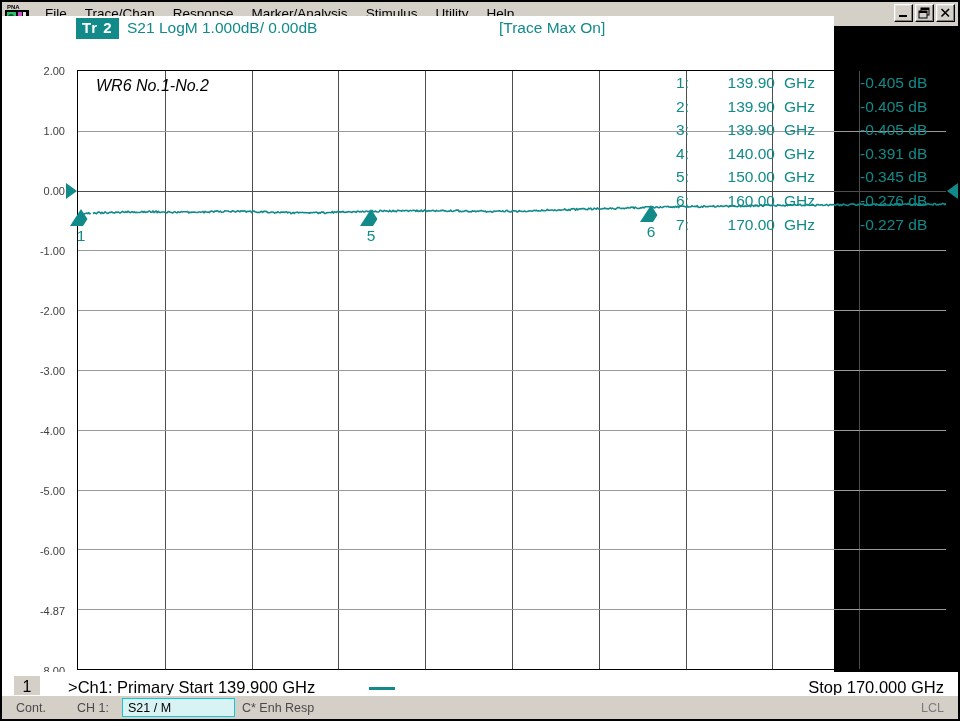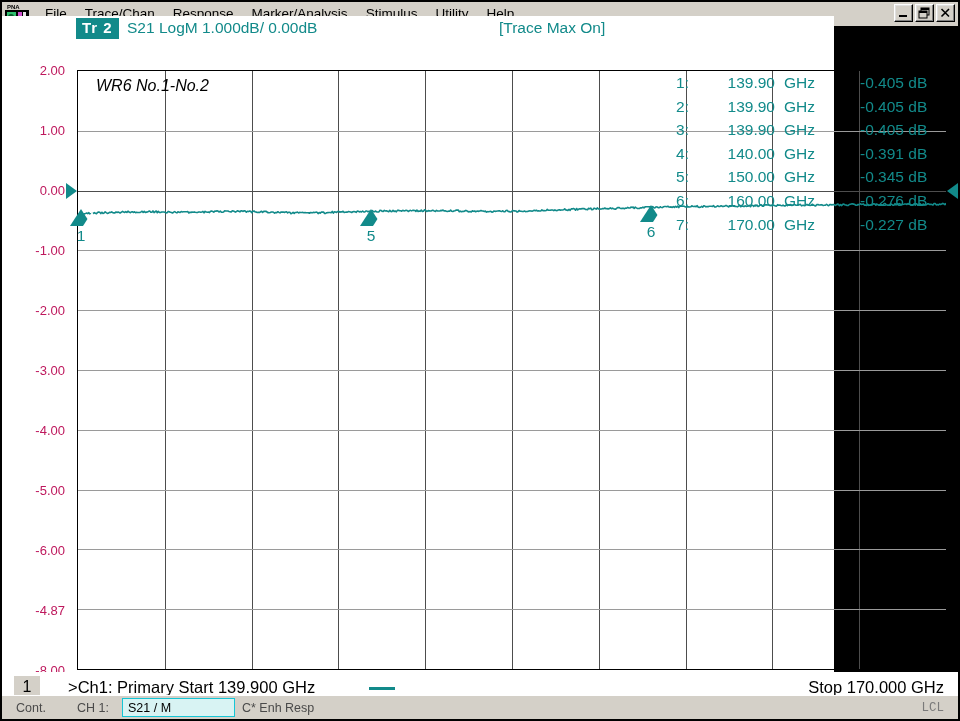--- a/index.html
+++ b/index.html
@@ -81,21 +81,21 @@
     box-sizing:border-box;
     overflow:visible;
   }
   .gridsvg{position:absolute;left:0;top:0;}
   
   .ylabels{
     position:absolute;left:0px;top:54px;width:72px;height:602px;
   }
   .ylab{
     position:absolute;right:9px;
-    font-size:13px;color:#be185d;
+    font-size:11px;color:#404040;
     text-align:right;white-space:nowrap;
     transform:translateY(-50%);
     line-height:18px;
   }
   .refmark{
     position:absolute;left:64px;
     width:0;height:0;
     border-top:8px solid transparent;
     border-bottom:8px solid transparent;
     border-left:11px solid #128a8a;
@@ -182,21 +182,21 @@
   .st-ch{position:absolute;left:75px;top:4px;font-size:12.5px;color:#4a4a4a;line-height:16px;}
   .st-field{
     position:absolute;left:120px;top:2px;width:113px;height:19px;
     background:#d8f3f3;border:1px solid #15c6d6;
     box-sizing:border-box;
   }
   .st-field span{
     position:absolute;left:5px;top:2px;font-size:12.5px;color:#000000;line-height:14px;
   }
   .st-corr{position:absolute;left:240px;top:4px;font-size:12.5px;color:#4a4a4a;line-height:16px;}
-  .st-lcl{position:absolute;right:14px;top:4px;font-size:12.5px;color:#7a7a7a;line-height:16px;font-family:Liberation Mono, monospace;}
+  .st-lcl{position:absolute;right:14px;top:4px;font-size:12.5px;color:#7a7a7a;line-height:16px;}
 </style>
 </head>
 <body>
 
 <div id="app">
 
   <div class="menubar">
     <div class="pna-logo">
       <svg width="26" height="22" viewBox="0 0 26 22">
         <rect x="1" y="0" width="24" height="7" fill="#d4d0c8"></rect>

